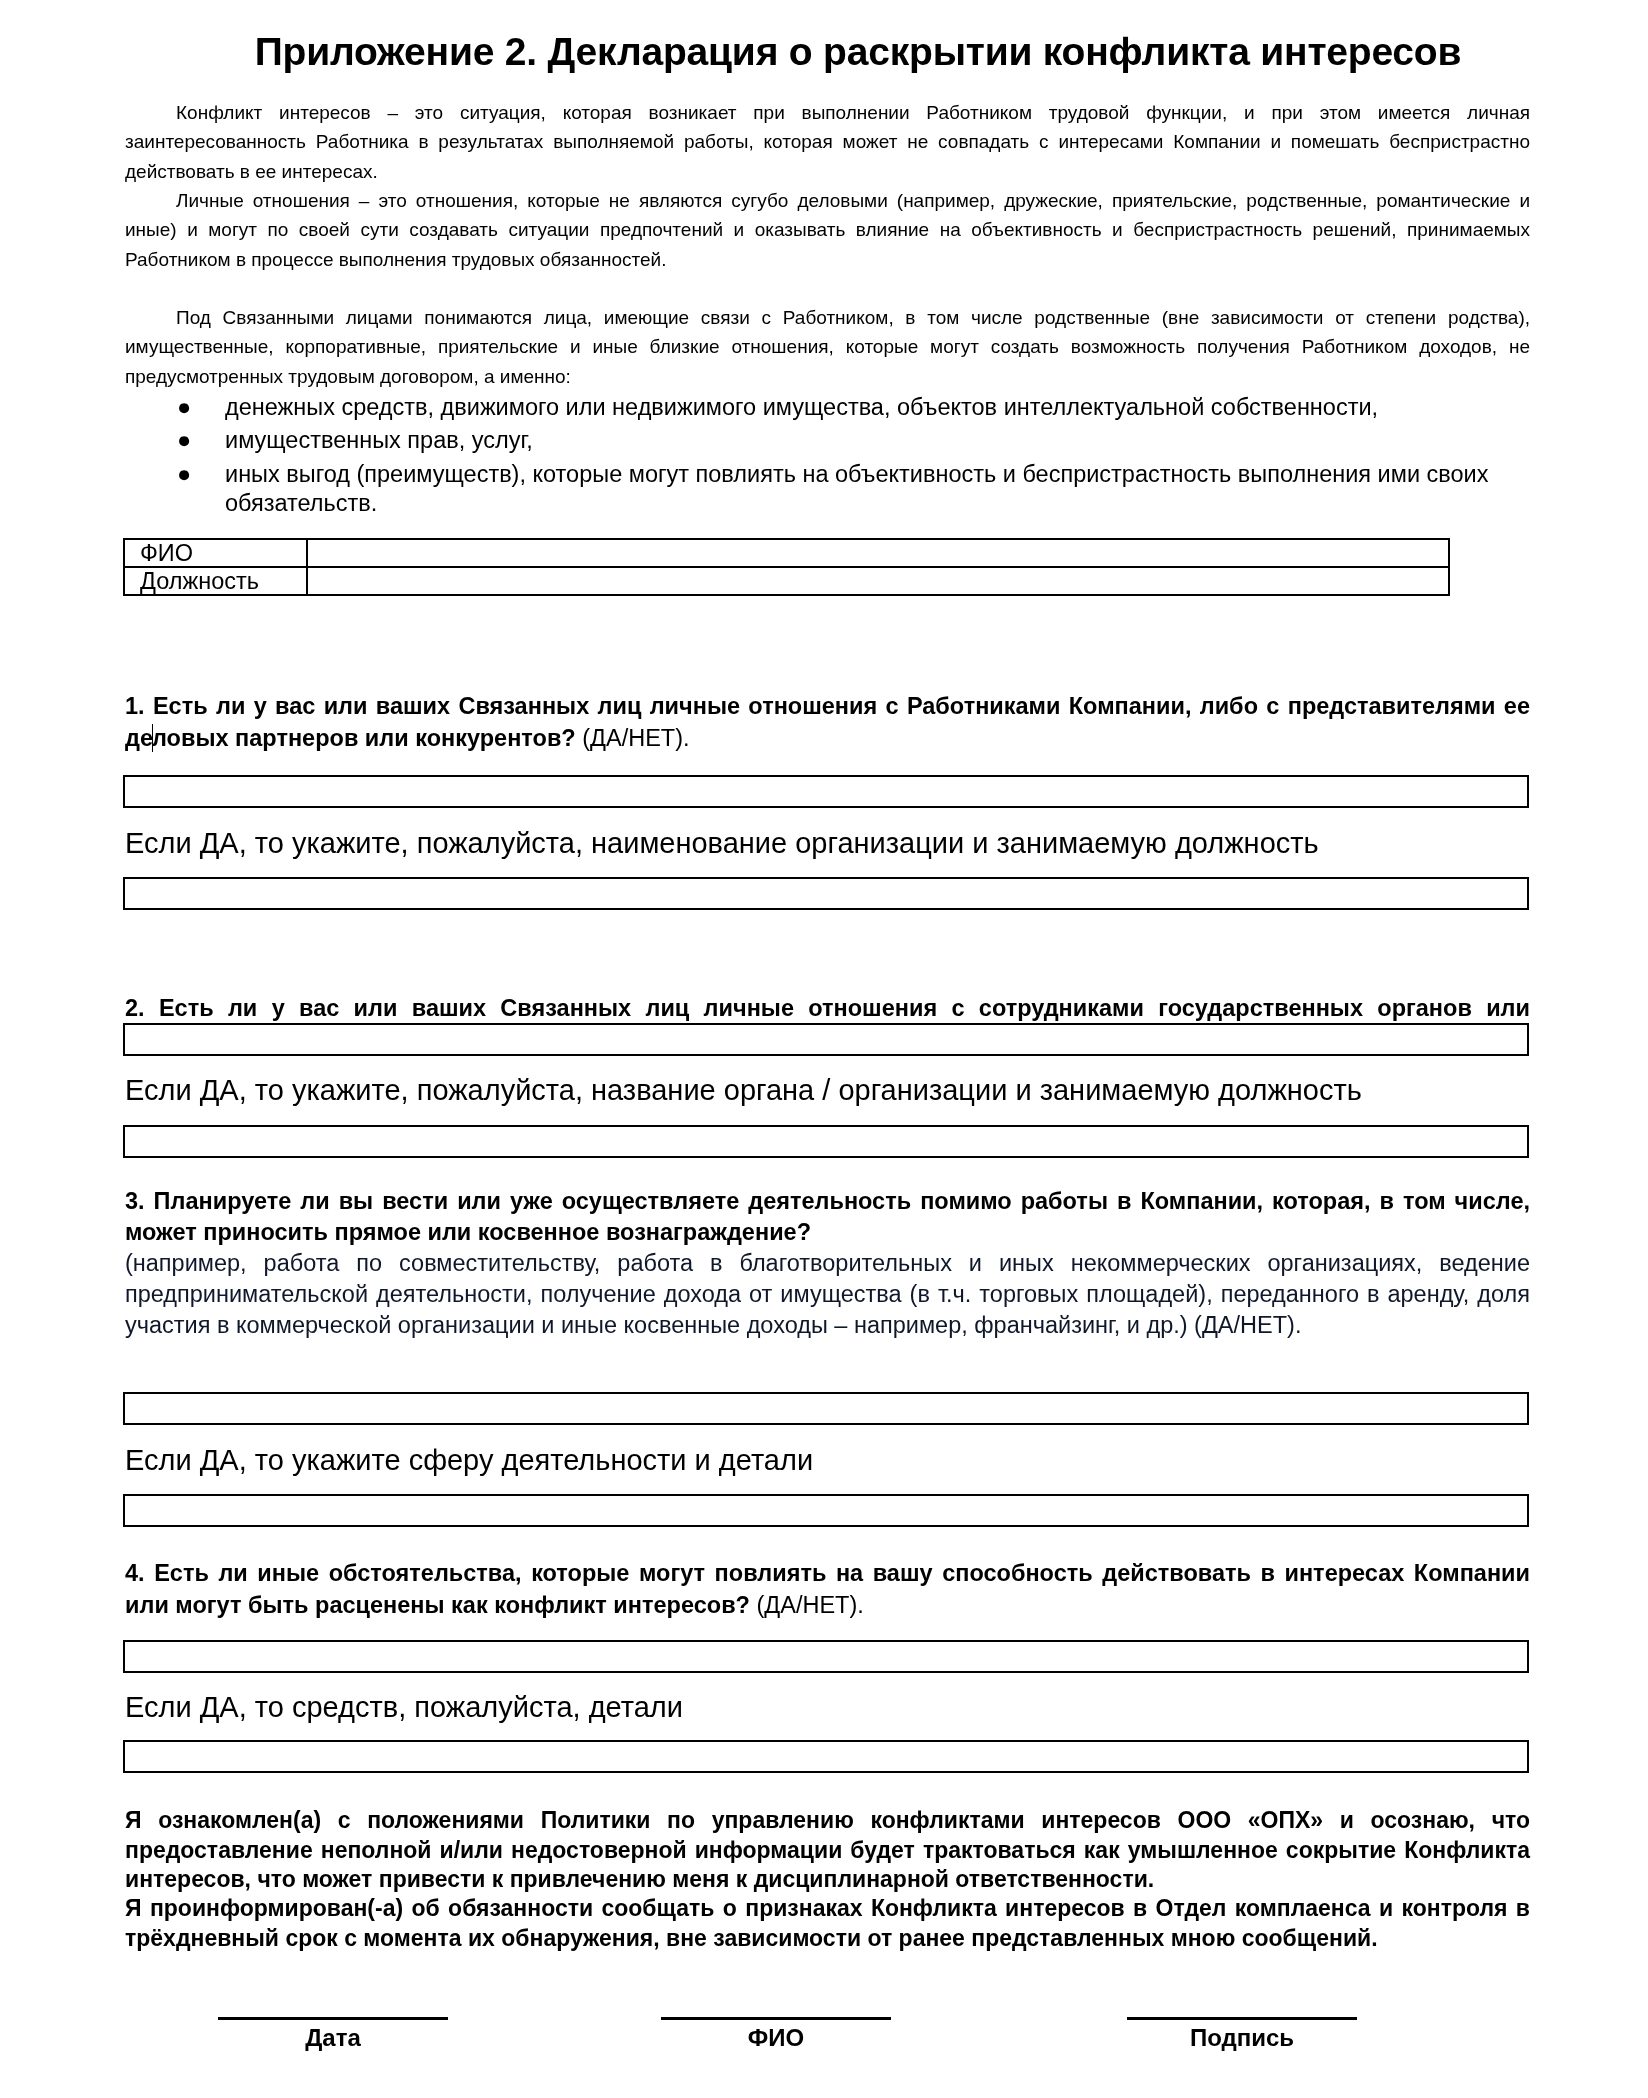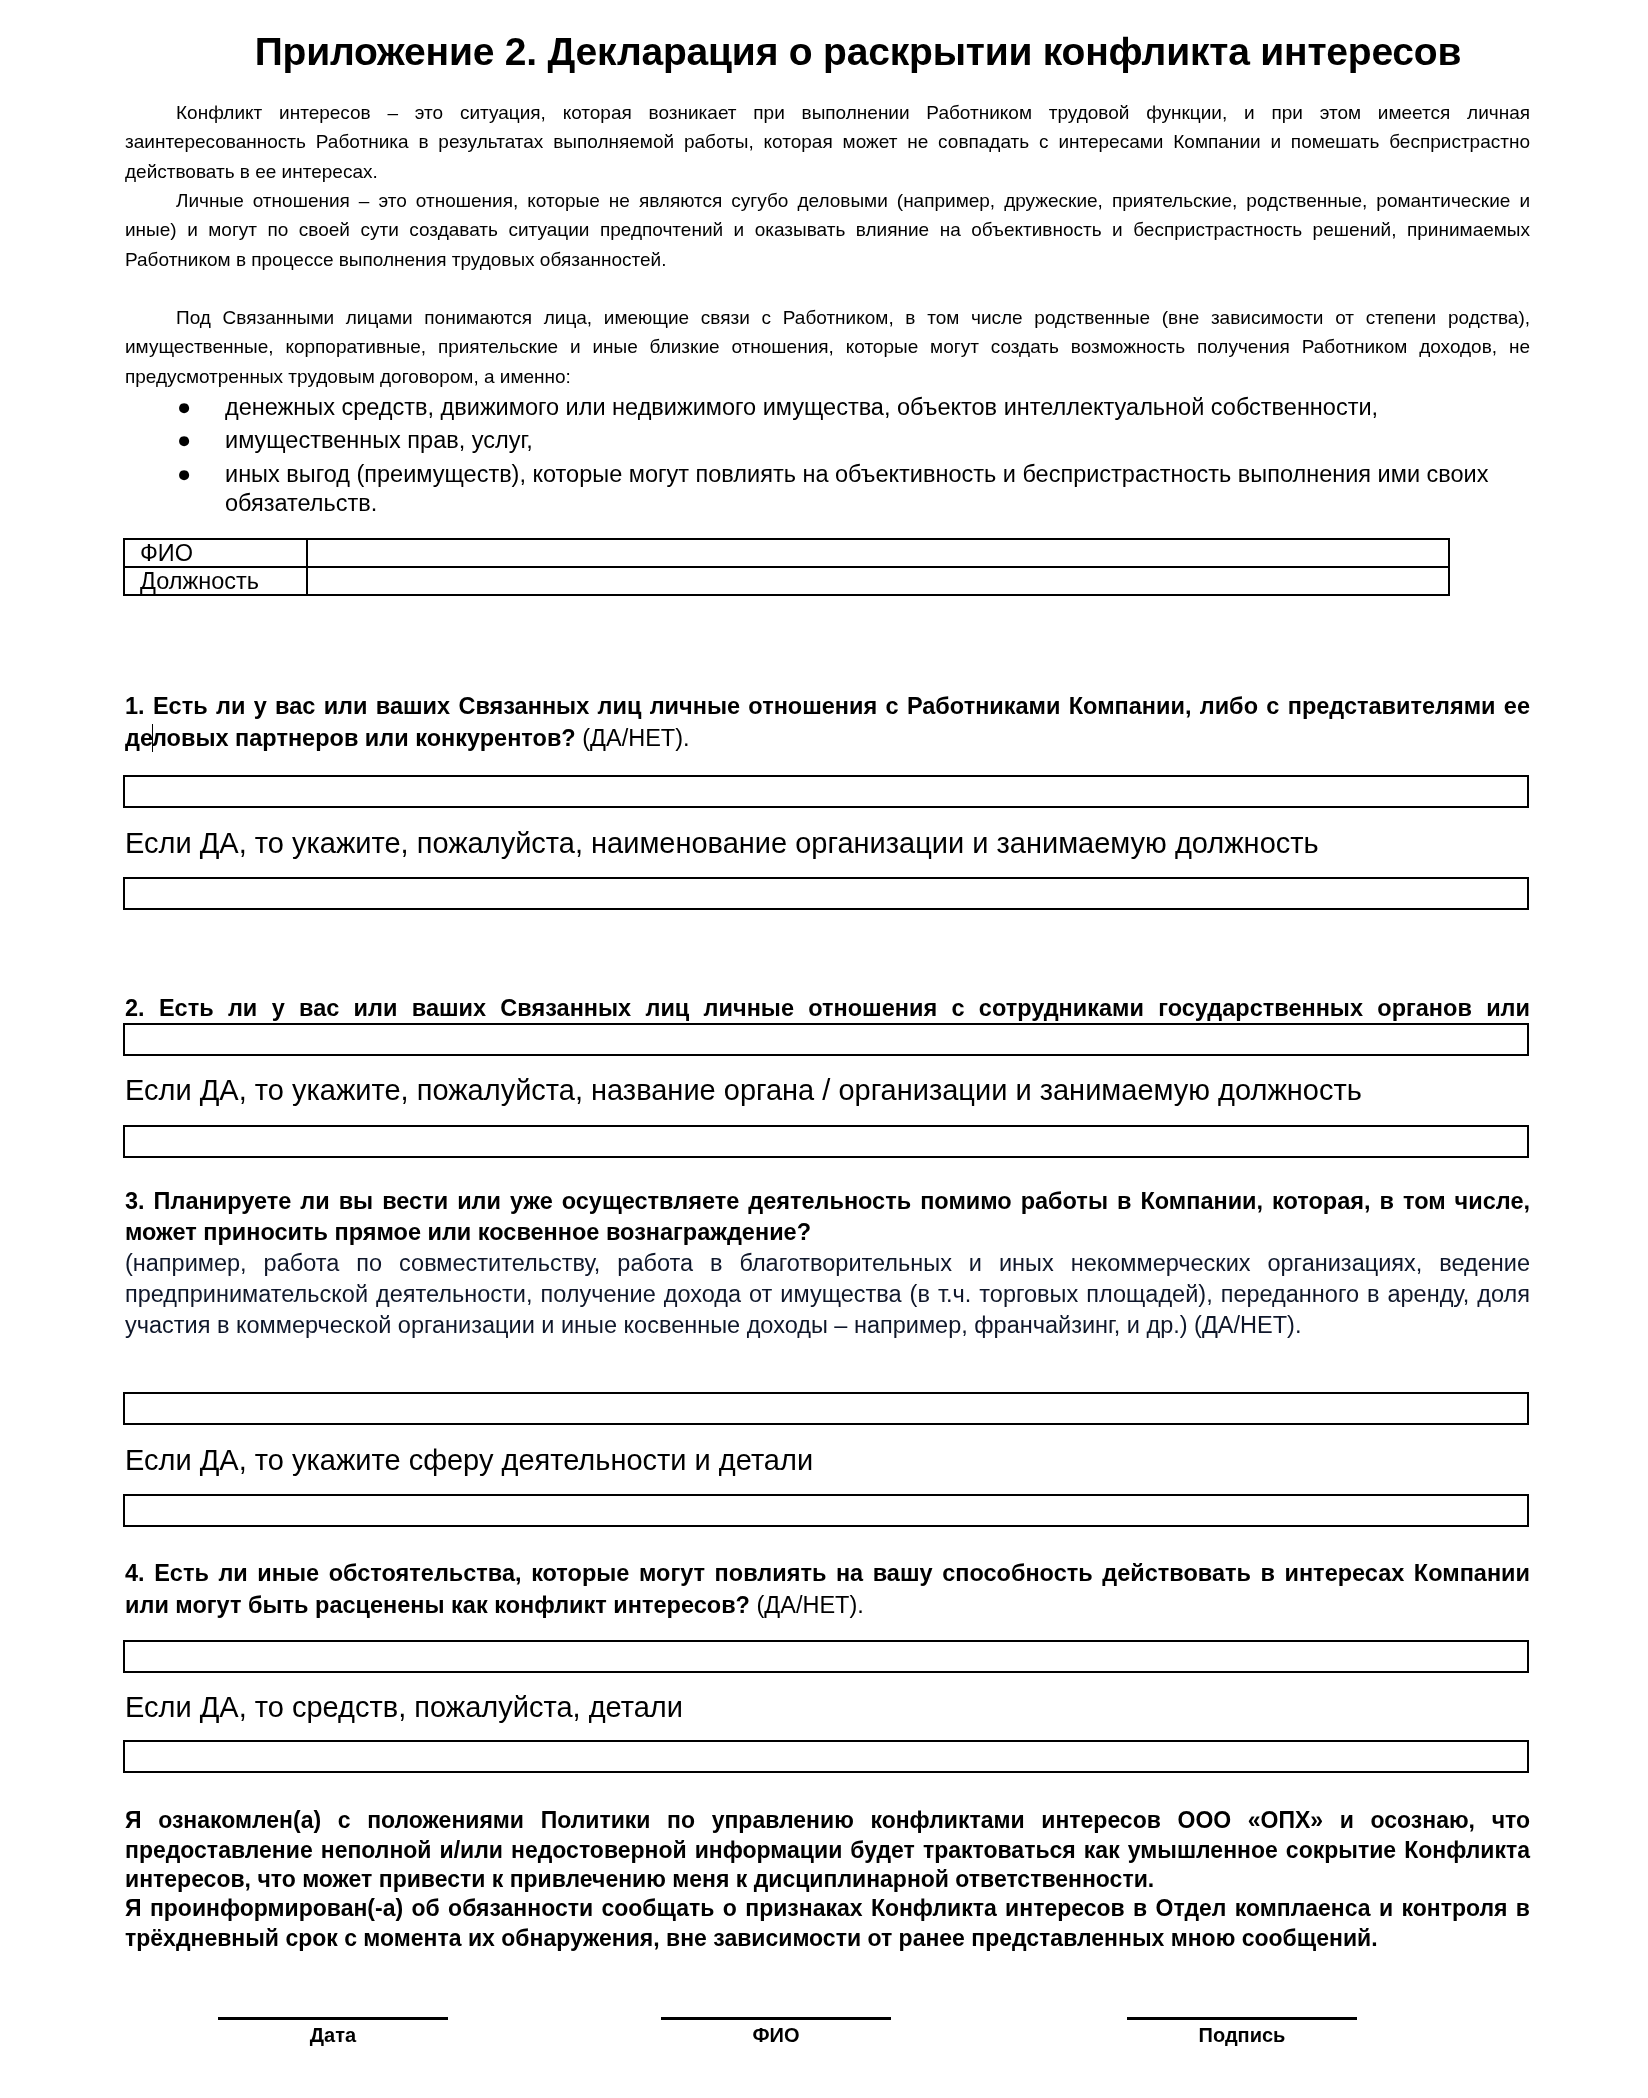--- a/index.html
+++ b/index.html
@@ -16,21 +16,21 @@
   table.info { left: 123px; top: 538px; width: 1327px; border-collapse: collapse; font-size: 23.5px; }
   table.info td { border: 2.5px solid #000; height: 26px; padding: 0 0 0 15px; line-height: 26px; }
   table.info td.lbl { width: 166px; }
   .q { left: 125px; width: 1405px; font-size: 23.5px; line-height: 32px; text-align: justify; margin: 0; }
   .q b { font-weight: bold; }
   .gray { color: #0f172a; }
   .box { left: 123px; width: 1402px; height: 29px; border: 2.5px solid #000; background: #fff; }
   .hint { left: 125px; font-size: 29px; line-height: 30px; }
   .footer { left: 125px; width: 1405px; font-size: 23px; line-height: 29.5px; font-weight: bold; text-align: justify; margin: 0; }
   .sigline { height: 0; border-top: 3px solid #000; width: 230px; }
-  .siglabel { width: 230px; text-align: center; font-size: 20px; font-weight: bold; }
+  .siglabel { width: 230px; text-align: center; font-size: 24px; font-weight: bold; }
   .caret { display: inline-block; width: 1px; height: 28px; background: #000; vertical-align: -6px; margin: 0 -1px; }
 </style>
 </head>
 <body>
 
 <div>
 
   <div class="abs title">Приложение 2. Декларация о раскрытии конфликта интересов</div>
 
   <p class="abs para" style="top:98px;">Конфликт интересов – это ситуация, которая возникает при выполнении Работником трудовой функции, и при этом имеется личная заинтересованность Работника в результатах выполняемой работы, которая может не совпадать с интересами Компании и помешать беспристрастно действовать в ее интересах.</p>

